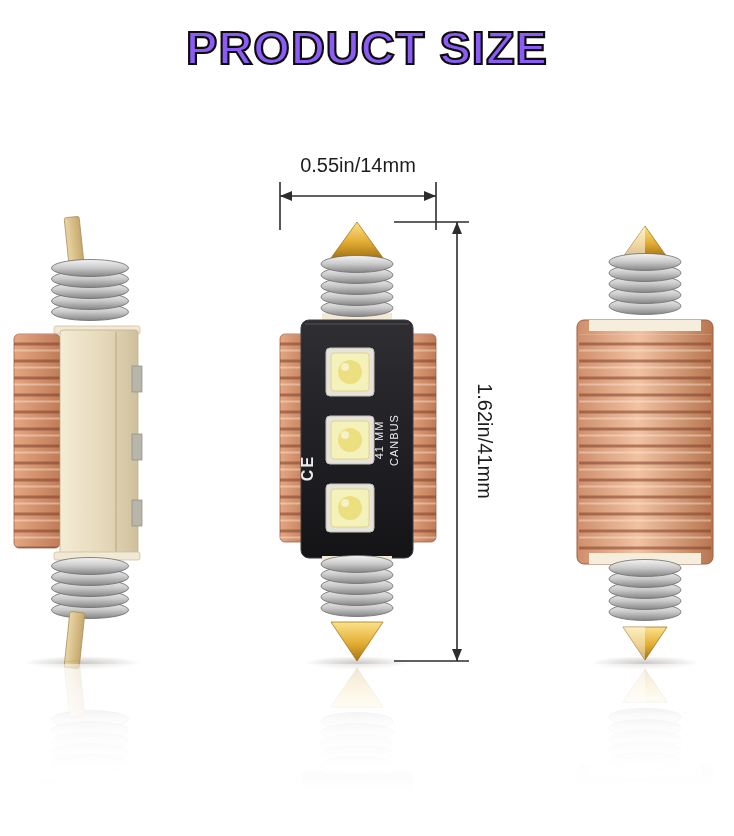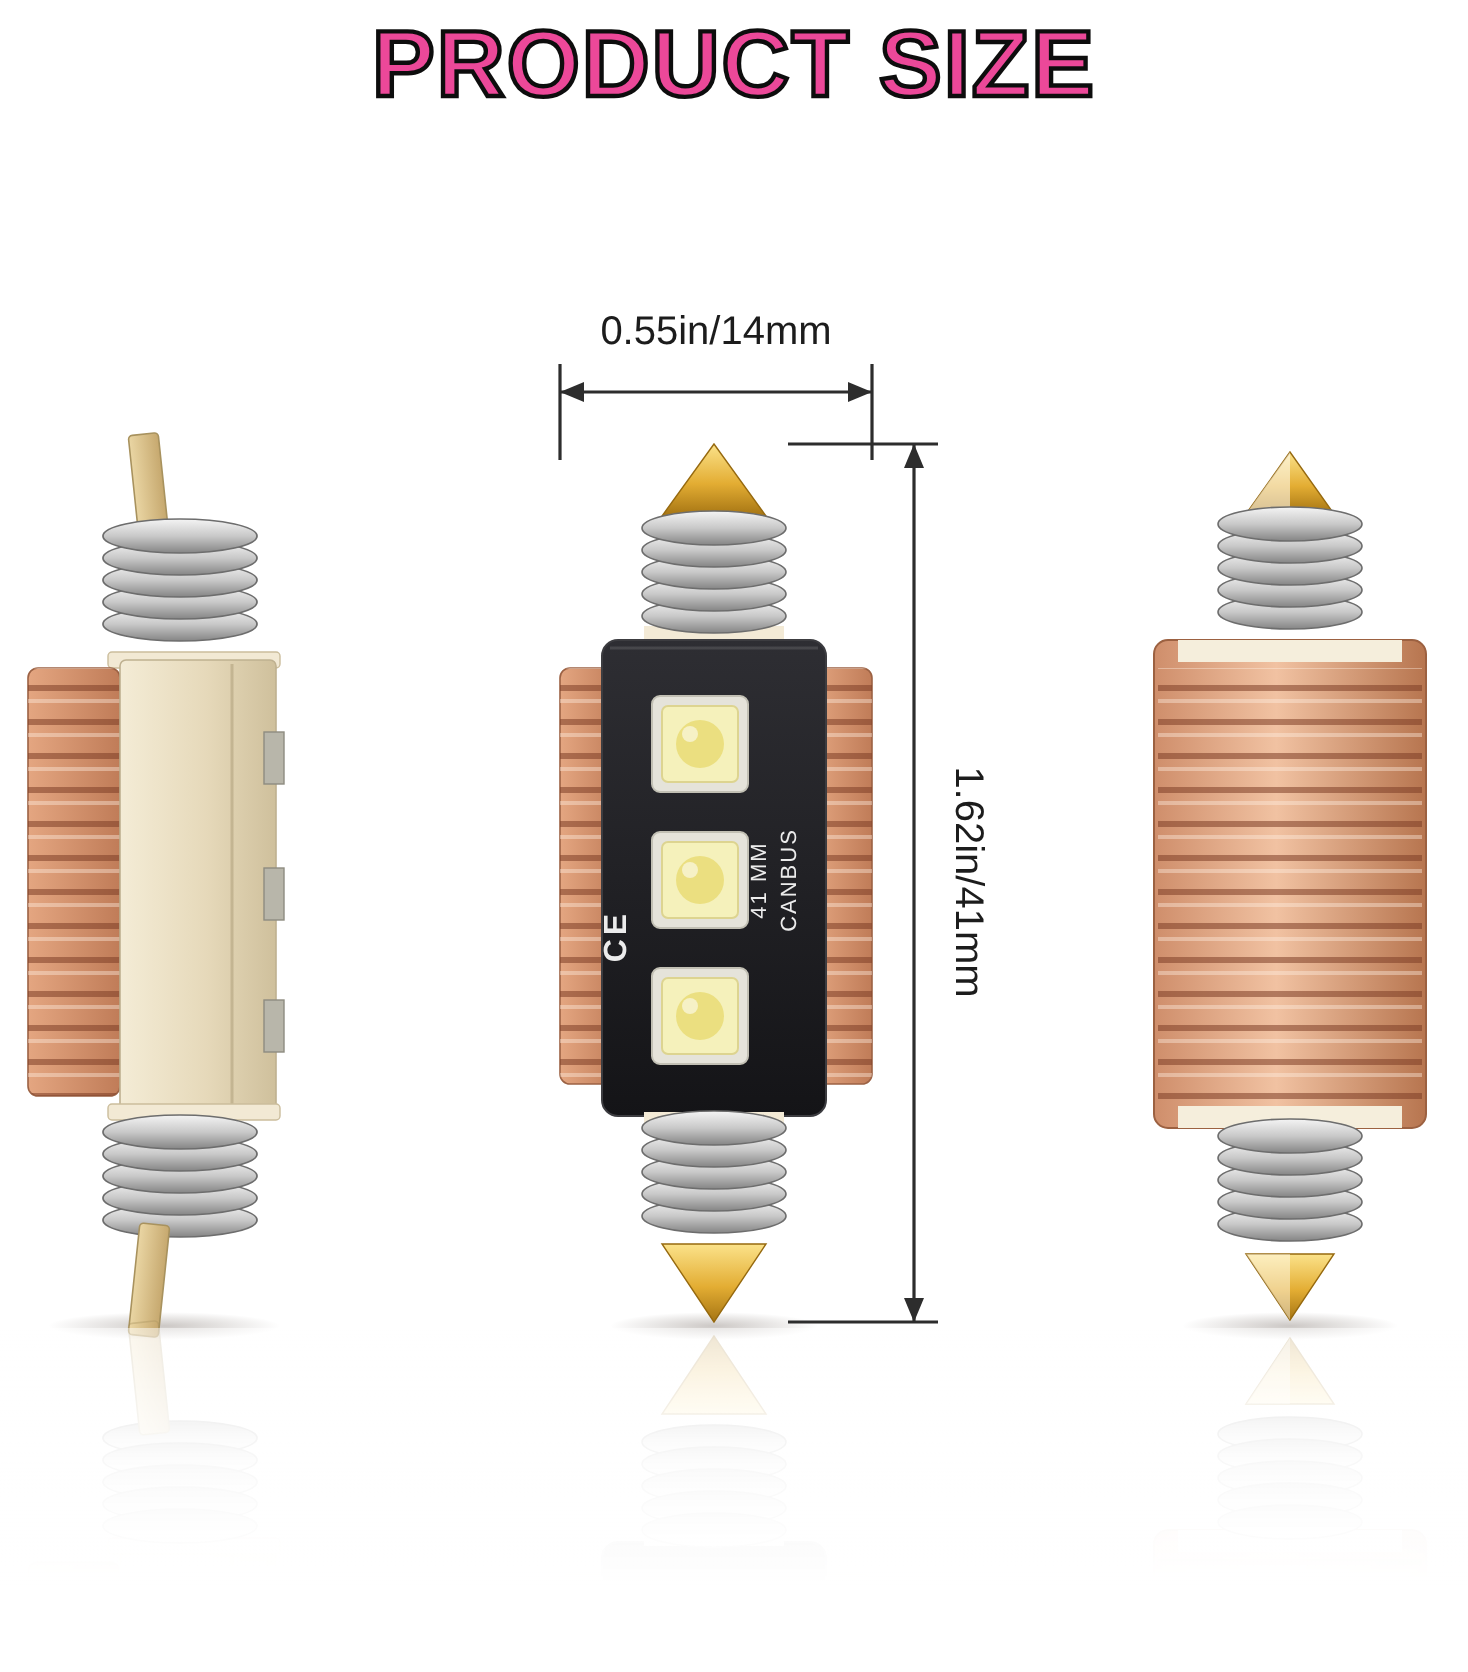--- a/index.html
+++ b/index.html
@@ -13,27 +13,27 @@
     height: 836px;
     background: #ffffff;
     overflow: hidden;
     font-family: "Liberation Sans", sans-serif;
   }
   .page-title {
     position: absolute;
     top: 4px;
     left: 0;
     right: 0;
-    margin: 0;
+    margin: 16px;
     text-align: center;
     font-family: "Liberation Sans", sans-serif;
     font-weight: bold;
     font-size: 47px;
     letter-spacing: 1px;
-    color: #ec4899;
+    color: #8b5cf6;
     -webkit-text-stroke: 2.2px #0d0d0d;
   }
   .scene {
     position: absolute;
     top: 0;
     left: 0;
   }
   .coil-turn {
     fill: url(#springGrad);
     stroke: #6d6d6d;

